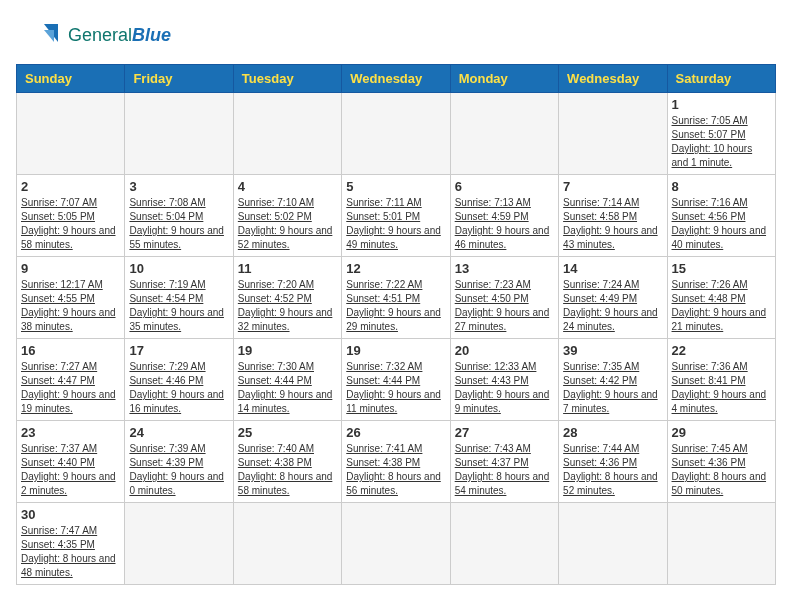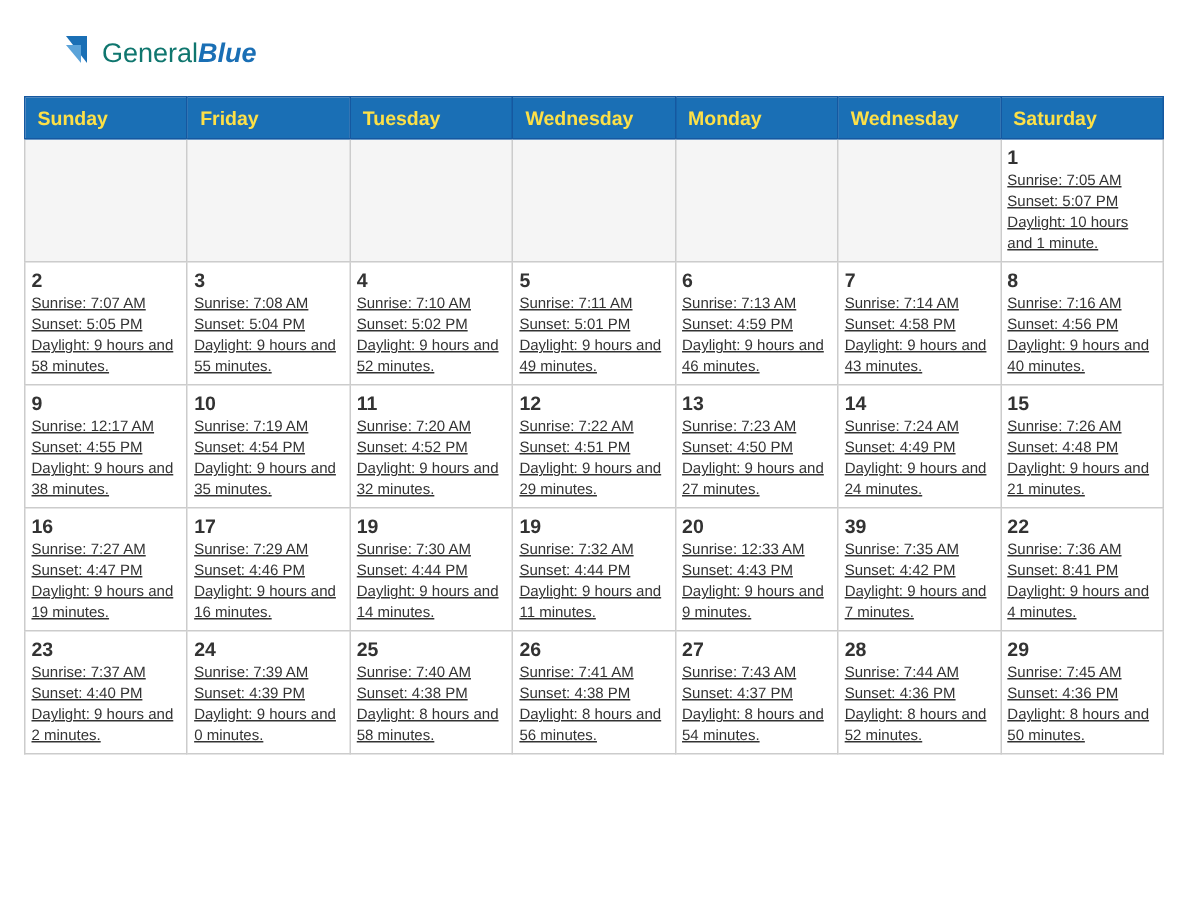--- a/index.html
+++ b/index.html
@@ -291,14 +291,28 @@
 Sunset: 4:36 PM
 Daylight: 8 hours and 52 minutes.</div>
         </td>
         <td>
           <span class="day-num">29</span>
           <div class="day-info">Sunrise: 7:45 AM
 Sunset: 4:36 PM
 Daylight: 8 hours and 50 minutes.</div>
         </td>
       </tr>
+      <tr>
+        <td>
+          <span class="day-num">30</span>
+          <div class="day-info">Sunrise: 7:47 AM
+Sunset: 4:35 PM
+Daylight: 8 hours and 48 minutes.</div>
+        </td>
+        <td class="empty"></td>
+        <td class="empty"></td>
+        <td class="empty"></td>
+        <td class="empty"></td>
+        <td class="empty"></td>
+        <td class="empty"></td>
+      </tr>
     </tbody>
 </table>
 
 </body></html>

